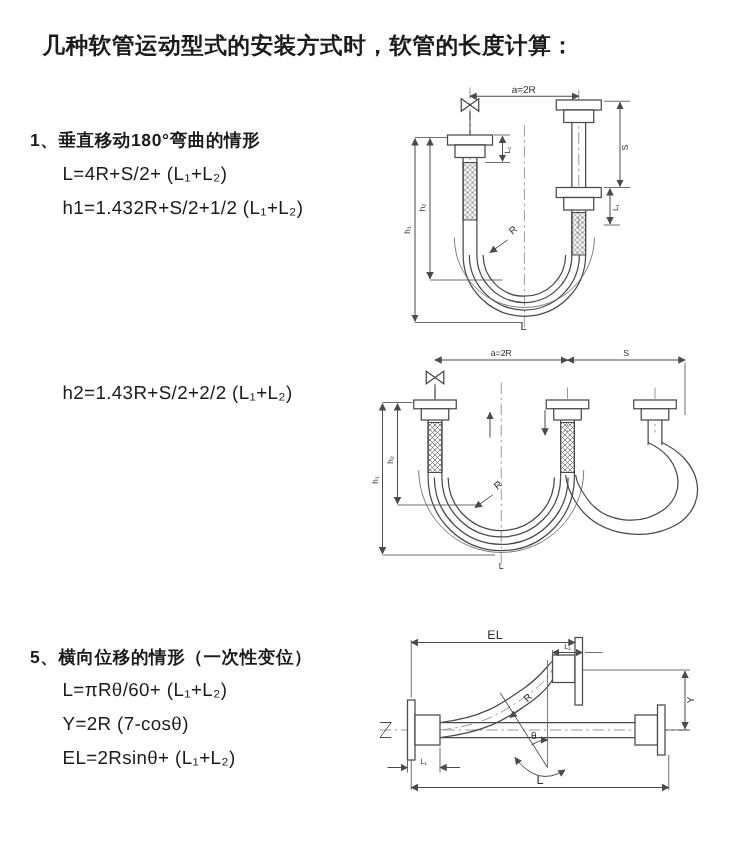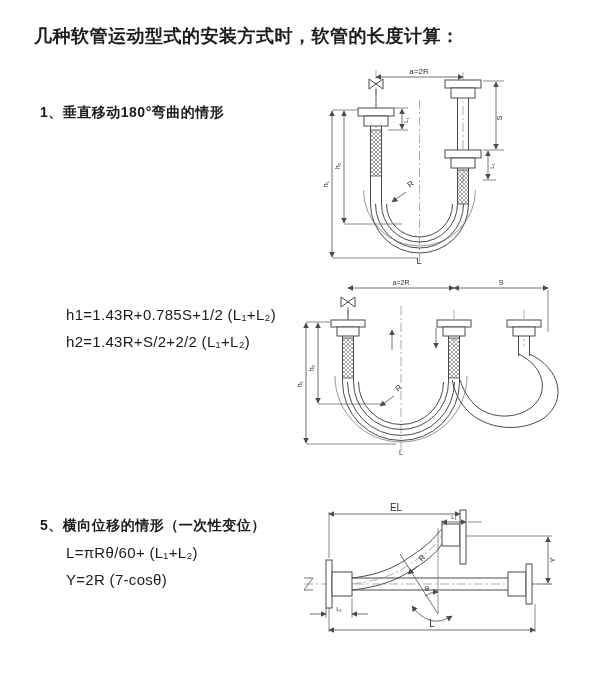--- a/index.html
+++ b/index.html
@@ -1,21 +1,21 @@
 <!DOCTYPE html>
 <html><head>
 <meta charset="utf-8">
 <style>
   html,body{margin:0;padding:0}
   body{
     width:600px;height:675px;background:#ffffff;position:relative;overflow:hidden;
     font-family:"Liberation Sans","DejaVu Sans",sans-serif;color:#1b1b1b;
   }
   .title{position:absolute;left:34px;top:24px;font-size:18px;font-weight:bold;letter-spacing:.5px}
-  .section{position:absolute;left:40px;width:300px}
+  .section{position:absolute;left:24px;width:300px}
   #sec1{top:104px}
   #sec2{top:306px}
   #sec3{top:517px}
   .heading{font-size:14px;font-weight:bold;letter-spacing:.5px;margin:0 0 9px 0}
   .formula{font-size:15px;margin:0 0 10px 0;padding-left:26px;letter-spacing:.3px;white-space:nowrap}
   .diagram{position:absolute}
   #diag1{left:318px;top:66px}
   #diag2{left:296px;top:276px}
   #diag3{left:296px;top:498px}
   
@@ -28,31 +28,33 @@
   .braid{fill:url(#braidpat);stroke:#4a4a4a;stroke-width:.8}
   .lbl{fill:#2e2e2e;font-family:"Liberation Sans","DejaVu Sans",sans-serif}
 </style>
 </head>
 <body>
 
 <div class="title">几种软管运动型式的安装方式时，软管的长度计算：</div>
 
 <div class="section" id="sec1">
   <div class="heading">1、垂直移动180°弯曲的情形</div>
+  <div class="formula">L=4R+S/2+ (L₁+L₂)</div>
+  <div class="formula">h1=1.432R+S/2+1/2 (L₁+L₂)</div>
 </div>
 
 <div class="section" id="sec2">
-  <div class="formula">h1=1.43R+0.785S+1/2 (L₁+L₂)</div>
   <div class="formula">h2=1.43R+S/2+2/2 (L₁+L₂)</div>
 </div>
 
 <div class="section" id="sec3">
   <div class="heading">5、横向位移的情形（一次性变位）</div>
   <div class="formula">L=πRθ/60+ (L₁+L₂)</div>
   <div class="formula">Y=2R (7-cosθ)</div>
+  <div class="formula">EL=2Rsinθ+ (L₁+L₂)</div>
 </div>
 
 <svg class="diagram" id="diag1" width="278" height="200" viewBox="0 0 278 200">
   <defs>
     <marker id="ar" viewBox="0 0 10 10" refX="9" refY="5" markerWidth="7.5" markerHeight="7.5" orient="auto-start-reverse">
       <path d="M0,0 L10,5 L0,10 z" fill="#4b4b4b"></path>
     </marker>
     <pattern id="braidpat" width="4" height="4" patternUnits="userSpaceOnUse">
       <path d="M0,4 l4,-4 M0,0 l4,4" stroke="#6b6b6b" stroke-width="0.6"></path>
     </pattern>

